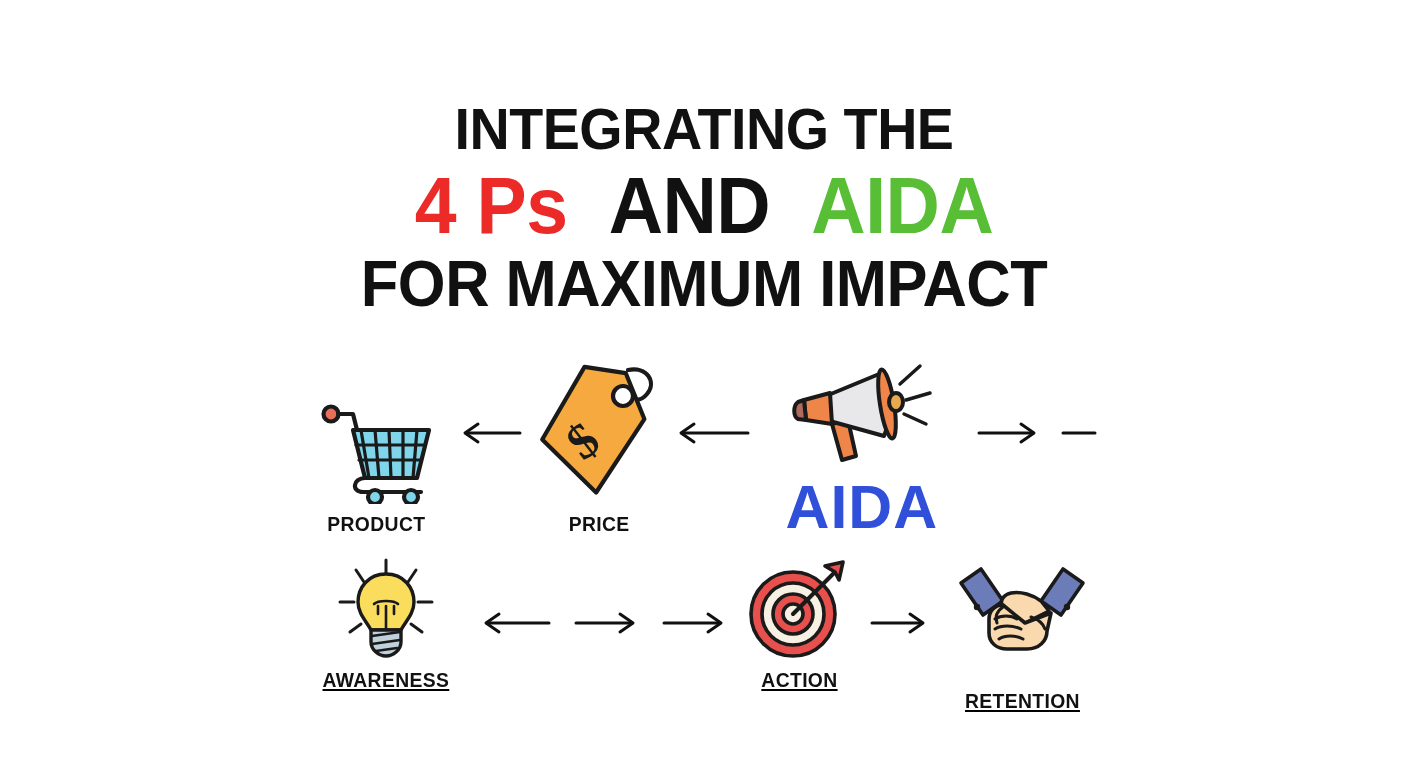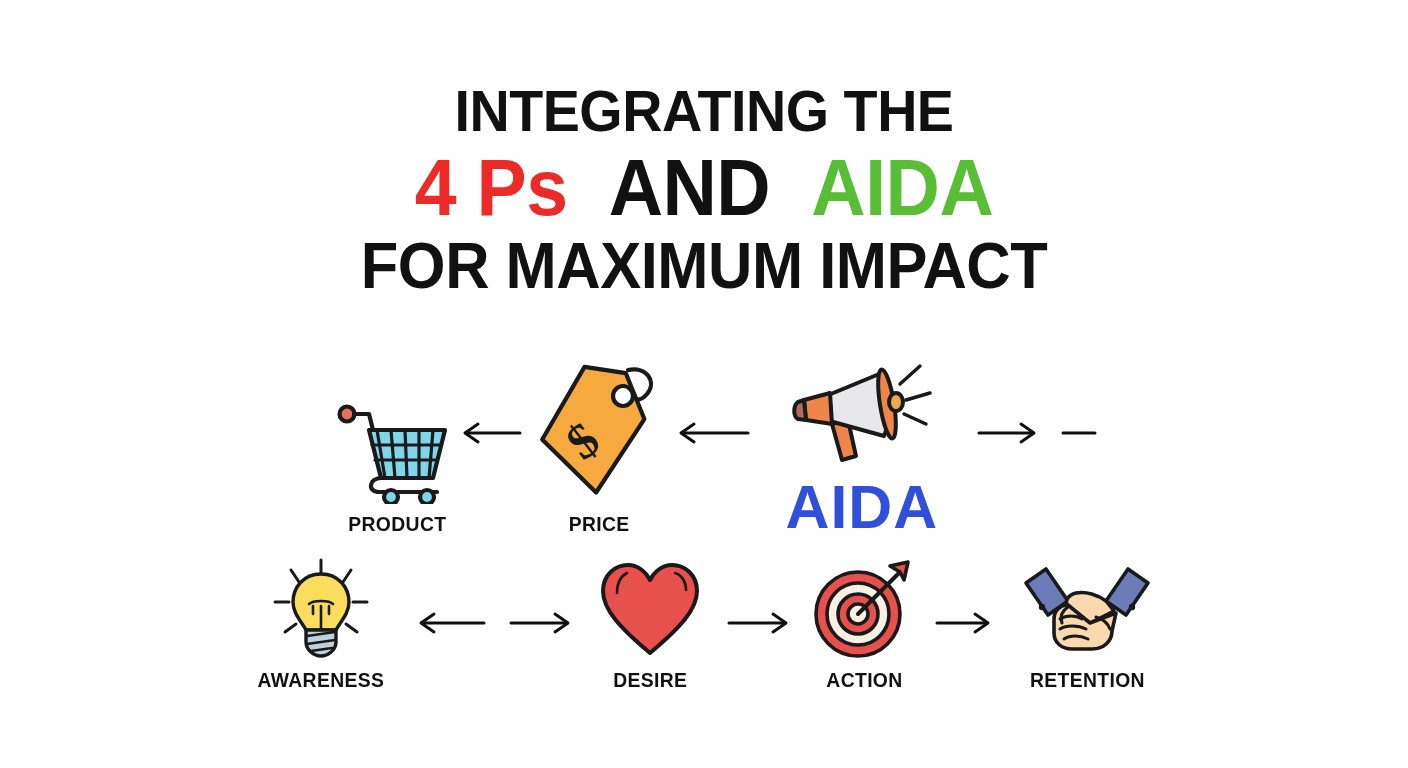--- a/index.html
+++ b/index.html
@@ -18,21 +18,21 @@
   .canvas {
     position: absolute;
     inset: 0;
     background: #ffffff;
   }
 
   
   .title-block {
     position: absolute;
     left: 0;
-    top: 82px;
+    top: 100px;
     width: 1408px;
     text-align: center;
     line-height: 1.0;
   }
   .title-line {
     display: block;
     font-family: "Liberation Sans Narrow", "Liberation Sans", sans-serif;
     font-weight: bold;
     letter-spacing: -0.5px;
     white-space: nowrap;
@@ -61,21 +61,21 @@
   .line2 .seg + .seg { margin-left: 22px; }
 
   
   .row {
     position: absolute;
     display: flex;
     align-items: flex-start;
     justify-content: center;
   }
   .row1 { left: 0; top: 362px; width: 1408px; }
-  .row2 { left: 0; top: 558px; width: 1408px; }
+  .row2 { left: 0; top: 558px; width: 1408px; text-decoration: underline; }
 
   .node {
     display: flex;
     flex-direction: column;
     align-items: center;
     position: relative;
   }
   .icon-box {
     display: flex;
     align-items: center;
@@ -127,21 +127,21 @@
     <span class="title-line line2">
       <span class="seg t-red">4 Ps</span>
       <span class="seg t-black">AND</span>
       <span class="seg t-green">AIDA</span>
     </span>
     <span class="title-line line3">FOR MAXIMUM IMPACT</span>
   </div>
 
   <div class="row row1">
 
-    <div class="node" style="width:150px; padding-top:38px;align-items:flex-end;">
+    <div class="node" style="width:150px; padding-top:38px;">
       <div class="icon-box">
         <svg width="118" height="104" viewBox="0 0 118 104">
           <g fill="none" stroke="#1A1A1A" stroke-width="4.2" stroke-linecap="round" stroke-linejoin="round">
             <circle cx="14" cy="14" r="7.5" fill="#E8705A"></circle>
             <path d="M21 14 H36 L40 30"></path>
             <path d="M36 30 H112 L100 78 H48 Z" fill="#7FD6EA"></path>
             <path d="M44 30 L52 78 M58 30 L62 78 M72 30 L74 78 M86 30 L86 78 M100 30 L96 78" stroke-width="3.2"></path>
             <path d="M39 45 H108 M42 60 H104" stroke-width="3.2"></path>
             <path d="M48 78 C36 78 34 92 46 92 H104"></path>
             <circle cx="58" cy="97" r="7" fill="#7FD6EA"></circle>
@@ -270,34 +270,20 @@
 
     <div class="arrow" style="width:88px; height:102px; padding-top:52px; align-items:flex-start;">
       <svg width="68" height="26" viewBox="0 0 68 26">
         <g stroke="#101010" stroke-width="3" fill="none" stroke-linecap="round" stroke-linejoin="round">
           <line x1="4" y1="13" x2="60" y2="13"></line>
           <polyline points="48,4 61,13 48,22"></polyline>
         </g>
       </svg>
     </div>
 
-    <div class="node" style="width:130px;">
-      <div class="icon-box" style="height:102px;">
-        <svg width="102" height="96" viewBox="0 0 102 96">
-          <g stroke="#1A1A1A" stroke-width="4" stroke-linejoin="round" stroke-linecap="round">
-            <path d="M51 92 C20 66 4 48 4 30 C4 14 16 4 29 4 C39 4 47 11 51 19 C55 11 63 4 73 4 C86 4 98 14 98 30 C98 48 82 66 51 92 Z" fill="#E8504E"></path>
-            <g fill="none" stroke-width="2.6">
-              <path d="M18 32 C18 22 22 15 28 12"></path>
-              <path d="M76 12 C83 14 87 21 87 29"></path>
-            </g>
-          </g>
-        </svg>
-      </div>
-      <div class="node-label">DESIRE</div>
-    </div>
 
     <div class="arrow" style="width:88px; height:102px; padding-top:52px; align-items:flex-start;">
       <svg width="68" height="26" viewBox="0 0 68 26">
         <g stroke="#101010" stroke-width="3" fill="none" stroke-linecap="round" stroke-linejoin="round">
           <line x1="4" y1="13" x2="60" y2="13"></line>
           <polyline points="48,4 61,13 48,22"></polyline>
         </g>
       </svg>
     </div>
 
@@ -319,21 +305,21 @@
 
     <div class="arrow" style="width:78px; height:102px; padding-top:52px; align-items:flex-start;">
       <svg width="62" height="26" viewBox="0 0 62 26">
         <g stroke="#101010" stroke-width="3" fill="none" stroke-linecap="round" stroke-linejoin="round">
           <line x1="4" y1="13" x2="54" y2="13"></line>
           <polyline points="42,4 55,13 42,22"></polyline>
         </g>
       </svg>
     </div>
 
-    <div class="node" style="width:168px;">
+    <div class="node" style="width:168px;gap:21px;">
       <div class="icon-box" style="height:102px;">
         <svg width="134" height="96" viewBox="0 0 134 96">
           <g stroke="#1A1A1A" stroke-width="3.6" stroke-linejoin="round" stroke-linecap="round">
 
             <path d="M6 22 L26 8 L48 40 L28 54 Z" fill="#6C7CB8"></path>
             <path d="M128 22 L108 8 L86 40 L106 54 Z" fill="#6C7CB8"></path>
             <circle cx="22" cy="46" r="3.2" fill="#1A1A1A" stroke="none"></circle>
             <circle cx="112" cy="46" r="3.2" fill="#1A1A1A" stroke="none"></circle>
 
             <path d="M86 40 C78 34 66 30 56 32 C48 34 44 40 48 46 L70 62 L94 50 Z" fill="#FAD9AE"></path>

